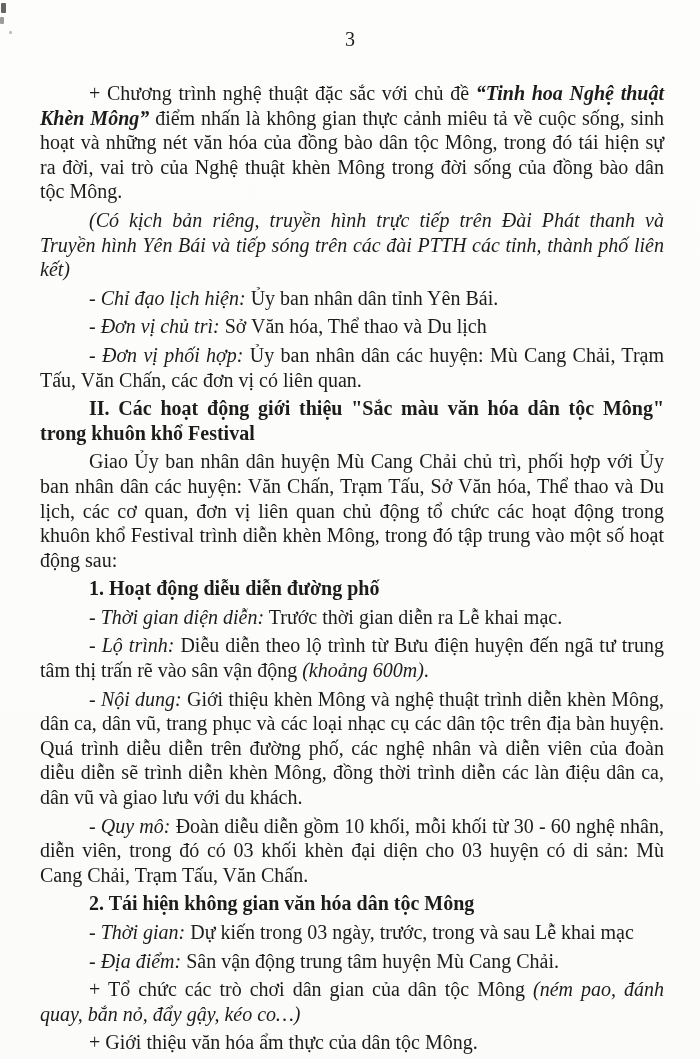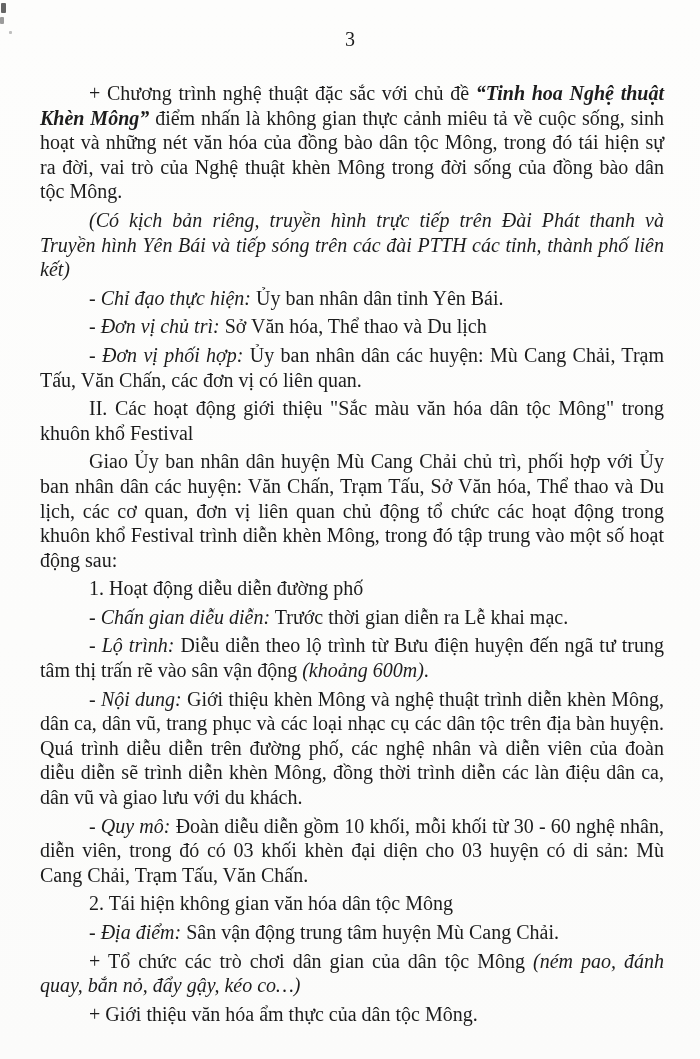--- a/index.html
+++ b/index.html
@@ -32,21 +32,21 @@
     line-height: 24.6px;
     text-align: justify;
   }
   .para {
     text-indent: 49px;
     margin: 4px;
     padding: 0;
   }
   .para span { white-space: normal; }
   .i  { font-style: italic; }
-  .b  { font-weight: normal; }
+  .b  { font-weight: bold; }
   .bi { font-weight: bold; font-style: italic; }
   .speck {
     position: absolute;
     background: #4a4a4a;
     border-radius: 1px;
   }
   .speck.s1 { left: 1px; top: 3px;  width: 5px; height: 10px; opacity: .85; }
   .speck.s2 { left: 0px; top: 17px; width: 4px; height: 7px;  opacity: .55; }
   .speck.s3 { left: 9px; top: 31px; width: 3px; height: 3px;  opacity: .35; }
 </style>
@@ -56,28 +56,29 @@
 <div class="page" style="color: rgb(28, 28, 28);">
   <div class="speck s1"></div>
   <div class="speck s2"></div>
   <div class="speck s3"></div>
 
   <div class="pagenum">3</div>
 
   <div class="content">
       <div class="para"><span>+ Chương trình nghệ thuật đặc sắc với chủ đề </span><span class="bi">“Tinh hoa Nghệ thuật Khèn Mông”</span><span> điểm nhấn là không gian thực cảnh miêu tả về cuộc sống, sinh hoạt và những nét văn hóa của đồng bào dân tộc Mông, trong đó tái hiện sự ra đời, vai trò của Nghệ thuật khèn Mông trong đời sống của đồng bào dân tộc Mông.</span></div>
       <div class="para"><span class="i">(Có kịch bản riêng, truyền hình trực tiếp trên Đài Phát thanh và Truyền hình Yên Bái và tiếp sóng trên các đài PTTH các tỉnh, thành phố liên kết)</span></div>
-      <div class="para"><span>- </span><span class="i">Chỉ đạo thực hiện:</span><span> Ủy ban nhân dân tỉnh Yên Bái.</span></div>
+      <div class="para"><span>- </span><span class="i">Chỉ đạo lịch hiện:</span><span> Ủy ban nhân dân tỉnh Yên Bái.</span></div>
       <div class="para"><span>- </span><span class="i">Đơn vị chủ trì:</span><span> Sở Văn hóa, Thể thao và Du lịch</span></div>
       <div class="para"><span>- </span><span class="i">Đơn vị phối hợp:</span><span> Ủy ban nhân dân các huyện: Mù Cang Chải, Trạm Tấu, Văn Chấn, các đơn vị có liên quan.</span></div>
       <div class="para"><span class="b">II. Các hoạt động  giới thiệu "Sắc màu văn hóa dân tộc Mông" trong khuôn khổ Festival</span></div>
       <div class="para"><span>Giao Ủy ban nhân dân huyện Mù Cang Chải chủ trì, phối hợp với Ủy ban nhân dân các huyện: Văn Chấn, Trạm Tấu, Sở Văn hóa, Thể thao và Du lịch, các cơ quan, đơn vị liên quan chủ động tổ chức các hoạt động trong khuôn khổ Festival trình diễn khèn Mông, trong đó tập trung vào một số hoạt động sau:</span></div>
       <div class="para"><span class="b">1. Hoạt động diễu diễn đường phố</span></div>
-      <div class="para"><span>- </span><span class="i">Chấn gian diễu diễn:</span><span> Trước thời gian diễn ra Lễ khai mạc.</span></div>
+      <div class="para"><span>- </span><span class="i">Thời gian diện diễn:</span><span> Trước thời gian diễn ra Lễ khai mạc.</span></div>
       <div class="para"><span>- </span><span class="i">Lộ trình:</span><span> Diễu diễn theo lộ trình từ Bưu điện huyện đến ngã tư trung tâm thị trấn rẽ vào sân vận động </span><span class="i">(khoảng 600m)</span><span>.</span></div>
       <div class="para"><span>- </span><span class="i">Nội dung:</span><span> Giới thiệu khèn Mông và nghệ thuật trình diễn khèn Mông, dân ca, dân vũ, trang phục và các loại nhạc cụ các dân tộc trên địa bàn huyện. Quá trình diễu diễn trên đường phố, các nghệ nhân và diễn viên của đoàn diễu diễn sẽ trình diễn khèn Mông, đồng thời trình diễn các làn điệu dân ca, dân vũ và giao lưu với du khách.</span></div>
       <div class="para"><span>- </span><span class="i">Quy mô:</span><span> Đoàn diễu diễn gồm 10 khối, mỗi khối từ 30 - 60 nghệ nhân, diễn viên, trong đó có 03 khối khèn đại diện cho 03 huyện có di sản: Mù Cang Chải, Trạm Tấu, Văn Chấn.</span></div>
       <div class="para"><span class="b">2. Tái hiện không gian văn hóa dân tộc Mông</span></div>
+      <div class="para"><span>- </span><span class="i">Thời gian:</span><span> Dự kiến trong 03 ngày, trước, trong và sau Lễ khai mạc</span></div>
       <div class="para"><span>- </span><span class="i">Địa điểm:</span><span> Sân vận động trung tâm huyện Mù Cang Chải.</span></div>
       <div class="para"><span>+ Tổ chức các trò chơi dân gian của dân tộc Mông </span><span class="i">(ném pao, đánh quay, bắn nỏ, đẩy gậy, kéo co…)</span></div>
       <div class="para"><span>+ Giới thiệu văn hóa ẩm thực của dân tộc Mông.</span></div>
     </div>
 </div>
 
 </body></html>

